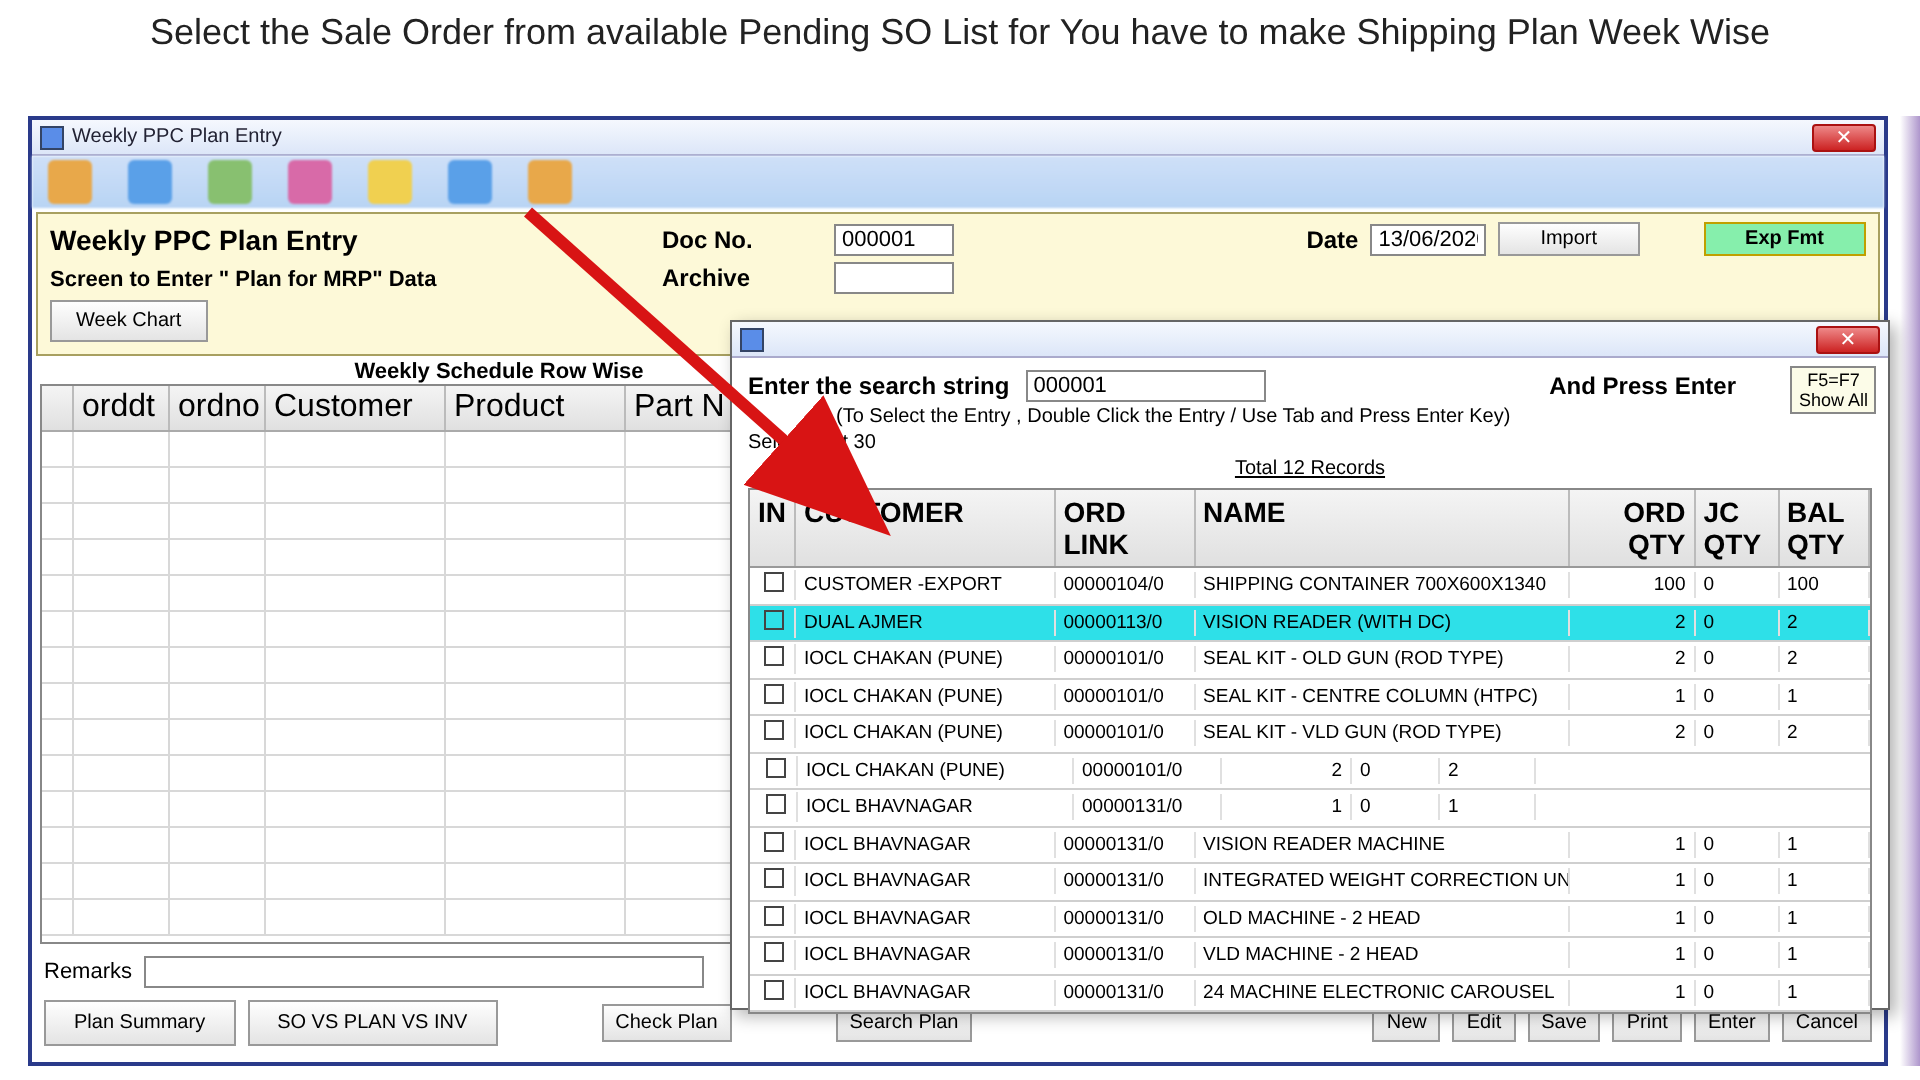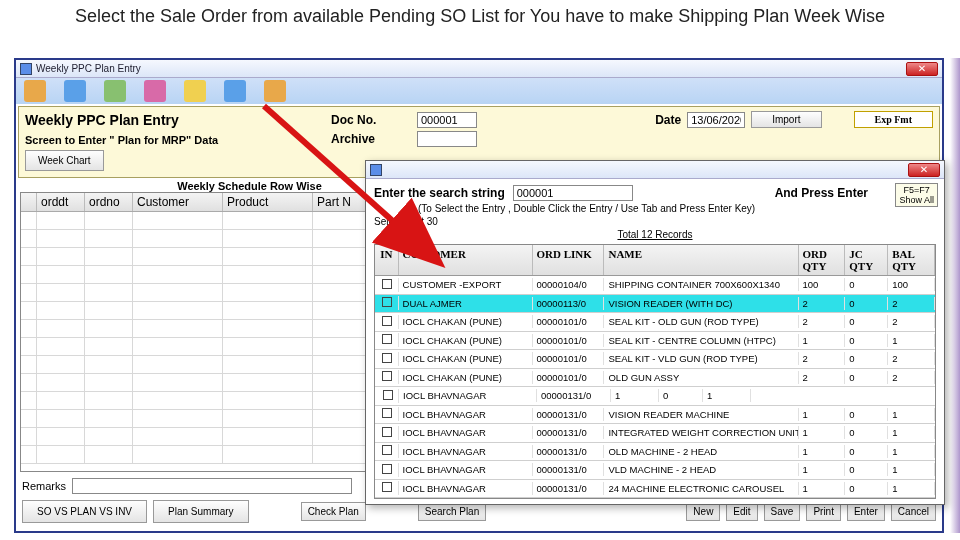--- a/index.html
+++ b/index.html
@@ -13,26 +13,26 @@
   .blur-taskbar { height: 26px; background: linear-gradient(#cfe0f8,#b8d4f4); display: flex; align-items: center; gap: 18px; padding-left: 8px; filter: blur(0.4px); }
   .blur-ico { width: 22px; height: 22px; border-radius: 3px; }
   .b1 { background: #e8a84a; } .b2 { background: #5aa0e8; } .b3 { background: #88c070; } .b4 { background: #d86aa8; } .b5 { background: #f0d050; }
   .header-panel { background: #fdf9d8; border: 1px solid #a8a060; margin: 2px; padding: 2px 6px 4px; }
   .hp-row { display: flex; align-items: center; gap: 6px; margin: 2px 0; }
   .hp-title { font-weight: bold; font-size: 14px; }
   .hp-sub { font-size: 11px; font-weight: bold; }
   .lbl { font-size: 12px; font-weight: bold; }
   .inp { border: 1px solid #888; font-size: 11px; padding: 1px 3px; background: #fff; height: 16px; }
   .btn { background: linear-gradient(#fefefe,#e4e4e4); border: 1px solid #999; font-size: 10px; padding: 2px 20px; cursor: pointer; }
-  .btn-yellow { background: #ffffff; border: 1px solid #c0a000; font-weight: bold; font-family: Liberation Serif, serif; }
+  .btn-yellow { background: #86efac; border: 1px solid #c0a000; font-weight: bold; }
   .sched-titles { display: flex; margin: 2px 4px 0; }
   .sched-half { flex: 1; text-align: center; font-size: 11px; font-weight: bold; }
   .grid-area { margin: 0 4px; border: 1px solid #888; height: 280px; background: #fff; }
   .grid-header { display: flex; background: linear-gradient(#f4f4f4,#e0e0e0); border-bottom: 1px solid #aaa; }
-  .gh { font-size: 12px; padding: 2px 4px; border-right: 1px solid #bbb; }
+  .gh { font-size: 16px; padding: 2px 4px; border-right: 1px solid #bbb; }
   .grid-body { height: 260px; }
   .grid-row { display: flex; height: 18px; border-bottom: 1px solid #d8d8d8; }
   .gc { border-right: 1px solid #d8d8d8; font-size: 10px; padding: 1px 3px; }
   .remarks-row { display: flex; align-items: center; gap: 6px; margin: 6px 6px 2px; }
   .bottom-toolbar { display: flex; align-items: center; gap: 6px; padding: 4px 6px; }
   .bottom-toolbar .spacer { flex: 1; }
   .bottom-toolbar .btn { font-size: 10px; padding: 3px 6px; }
 
   
   .popup { position: absolute; left: 365px; top: 160px; width: 580px; height: 345px; background: #fff; border: 1px solid #666; box-shadow: 3px 3px 8px rgba(0,0,0,.3); }
@@ -40,27 +40,27 @@
   .popup-body { padding: 4px 8px; }
   .search-row { display: flex; align-items: center; gap: 8px; margin: 2px 0; }
   .search-lbl { font-size: 12px; font-weight: bold; }
   .search-input { width: 120px; }
   .press-enter { font-weight: bold; font-size: 12px; }
   .hint { font-size: 10px; margin-left: 4px; padding-left: 40px;}
   .showall { position: absolute; right: 6px; top: 22px; font-size: 9px; text-align: center; border: 1px solid #888; padding: 1px 3px; background: #fcfce8; cursor: pointer; }
   .count-row { font-size: 10px; text-decoration: underline; text-align: center; margin: 2px 0 4px; }
   .result-table { border: 1px solid #888; width: 100%; }
   .rt-head { display: flex; background: linear-gradient(#f4f4f4,#e0e0e0); border-bottom: 1px solid #999; }
-  .rth { font-size: 11px; font-weight: bold; padding: 3px 4px; border-right: 1px solid #bbb; font-family: Liberation Serif, serif; }
+  .rth { font-size: 14px; font-weight: bold; padding: 3px 4px; border-right: 1px solid #bbb; }
   .rt-body { max-height: 228px; overflow: hidden; background:#fff;}
   .rtr { display: flex; border-bottom: 1px solid #cfcfcf; height: 18.5px; align-items: center; }
   .rtc { font-size: 9.5px; padding: 1px 4px; border-right: 1px solid #e0e0e0; white-space: nowrap; overflow: hidden; }
   .chk { width: 10px; height: 10px; border: 1px solid #444; display: inline-block; margin-left:2px;}
   .sel { background: #2ee0e8; }
-  .col-chk{width:24px;text-align:center;} .col-cust{width:138px;} .col-ord{width:74px;} .col-name{width:200px;} .col-oqty{width:48px;text-align:left;} .col-jqty{width:44px;} .col-bqty{width:48px;}
+  .col-chk{width:24px;text-align:center;} .col-cust{width:138px;} .col-ord{width:74px;} .col-name{width:200px;} .col-oqty{width:48px;text-align:right;margin-left:17px;} .col-jqty{width:44px;} .col-bqty{width:48px;}
 
   
   .arrow { position: absolute; left: 258px; top: 100px; width: 190px; height: 170px; pointer-events: none; }
 
   
   .right-fade { position:absolute; right:0; top:58px; width:10px; height:475px; background:linear-gradient(90deg,rgba(100,60,140,0),rgba(120,80,170,.6)); }
 </style>
 </head>
 <body>
 
@@ -240,22 +240,22 @@
         </div>
       </div>
   </div>
 
   <div class="remarks-row">
     <span style="font-size:11px">Remarks</span>
     <input class="inp" style="flex: 0 0 280px;" value="">
   </div>
 
   <div class="bottom-toolbar">
+    <button class="btn" style="padding:5px 14px">Plan Summary</button>
     <button class="btn" style="padding:5px 14px">SO VS PLAN VS INV</button>
-    <button class="btn" style="padding:5px 14px">Plan Summary</button>
     <span style="width:40px"></span>
     <button class="btn">Check Plan</button>
     <span style="width:40px"></span>
     <button class="btn">Search Plan</button>
     <span class="spacer"></span>
     <button class="btn">New</button>
     <button class="btn">Edit</button>
     <button class="btn">Save</button>
     <button class="btn">Print</button>
     <button class="btn">Enter</button>
@@ -340,21 +340,20 @@
             <div class="rtc col-ord">00000101/0</div>
             <div class="rtc col-name">SEAL KIT - VLD GUN (ROD TYPE)</div>
             <div class="rtc col-oqty">2</div>
             <div class="rtc col-jqty">0</div>
             <div class="rtc col-bqty">2</div>
           </div>
           <div class="rtr">
             <div class="rtc col-chk"><span class="chk"></span></div>
             <div class="rtc col-cust">IOCL CHAKAN (PUNE)</div>
             <div class="rtc col-ord">00000101/0</div>
-            <div class="rtc col-name">OLD GUN ASSY</div>
             <div class="rtc col-oqty">2</div>
             <div class="rtc col-jqty">0</div>
             <div class="rtc col-bqty">2</div>
           </div>
           <div class="rtr">
             <div class="rtc col-chk"><span class="chk"></span></div>
             <div class="rtc col-cust">IOCL BHAVNAGAR</div>
             <div class="rtc col-ord">00000131/0</div>
             <div class="rtc col-oqty">1</div>
             <div class="rtc col-jqty">0</div>

